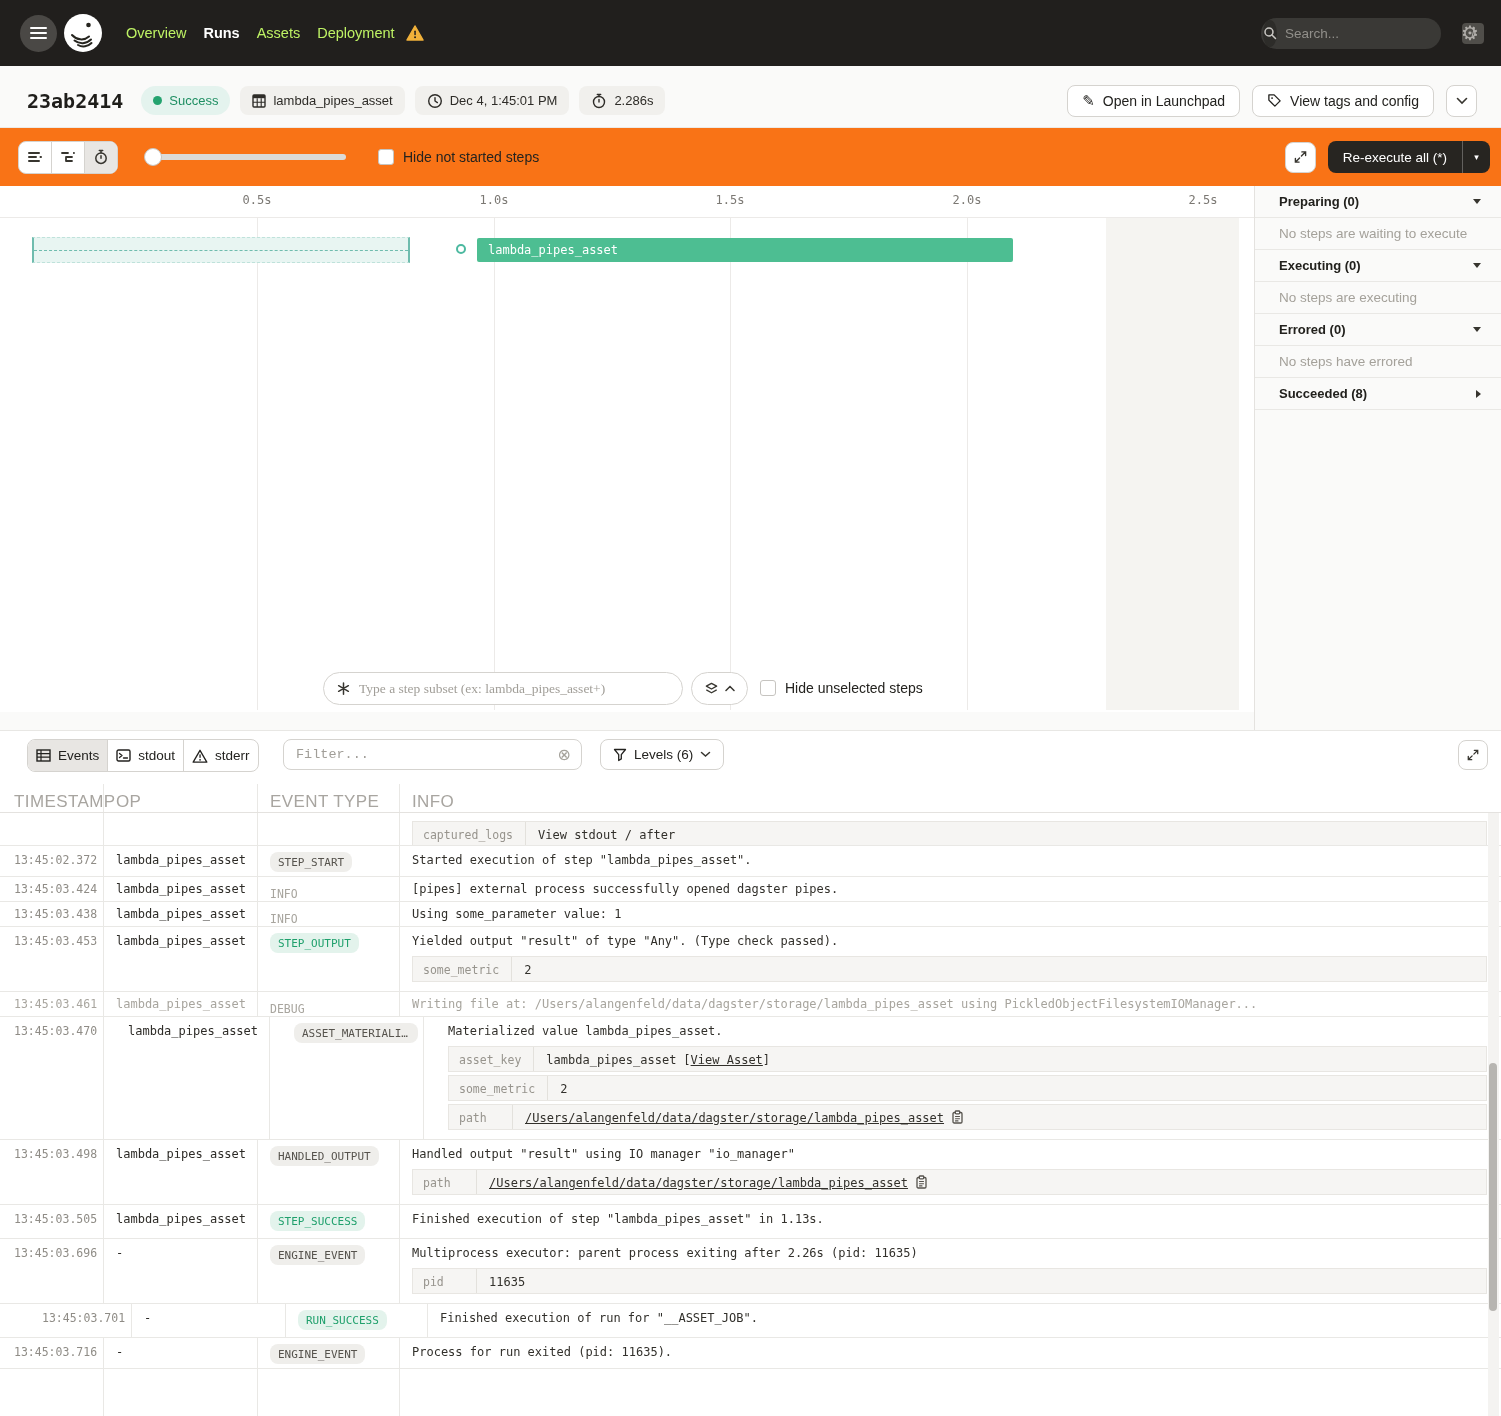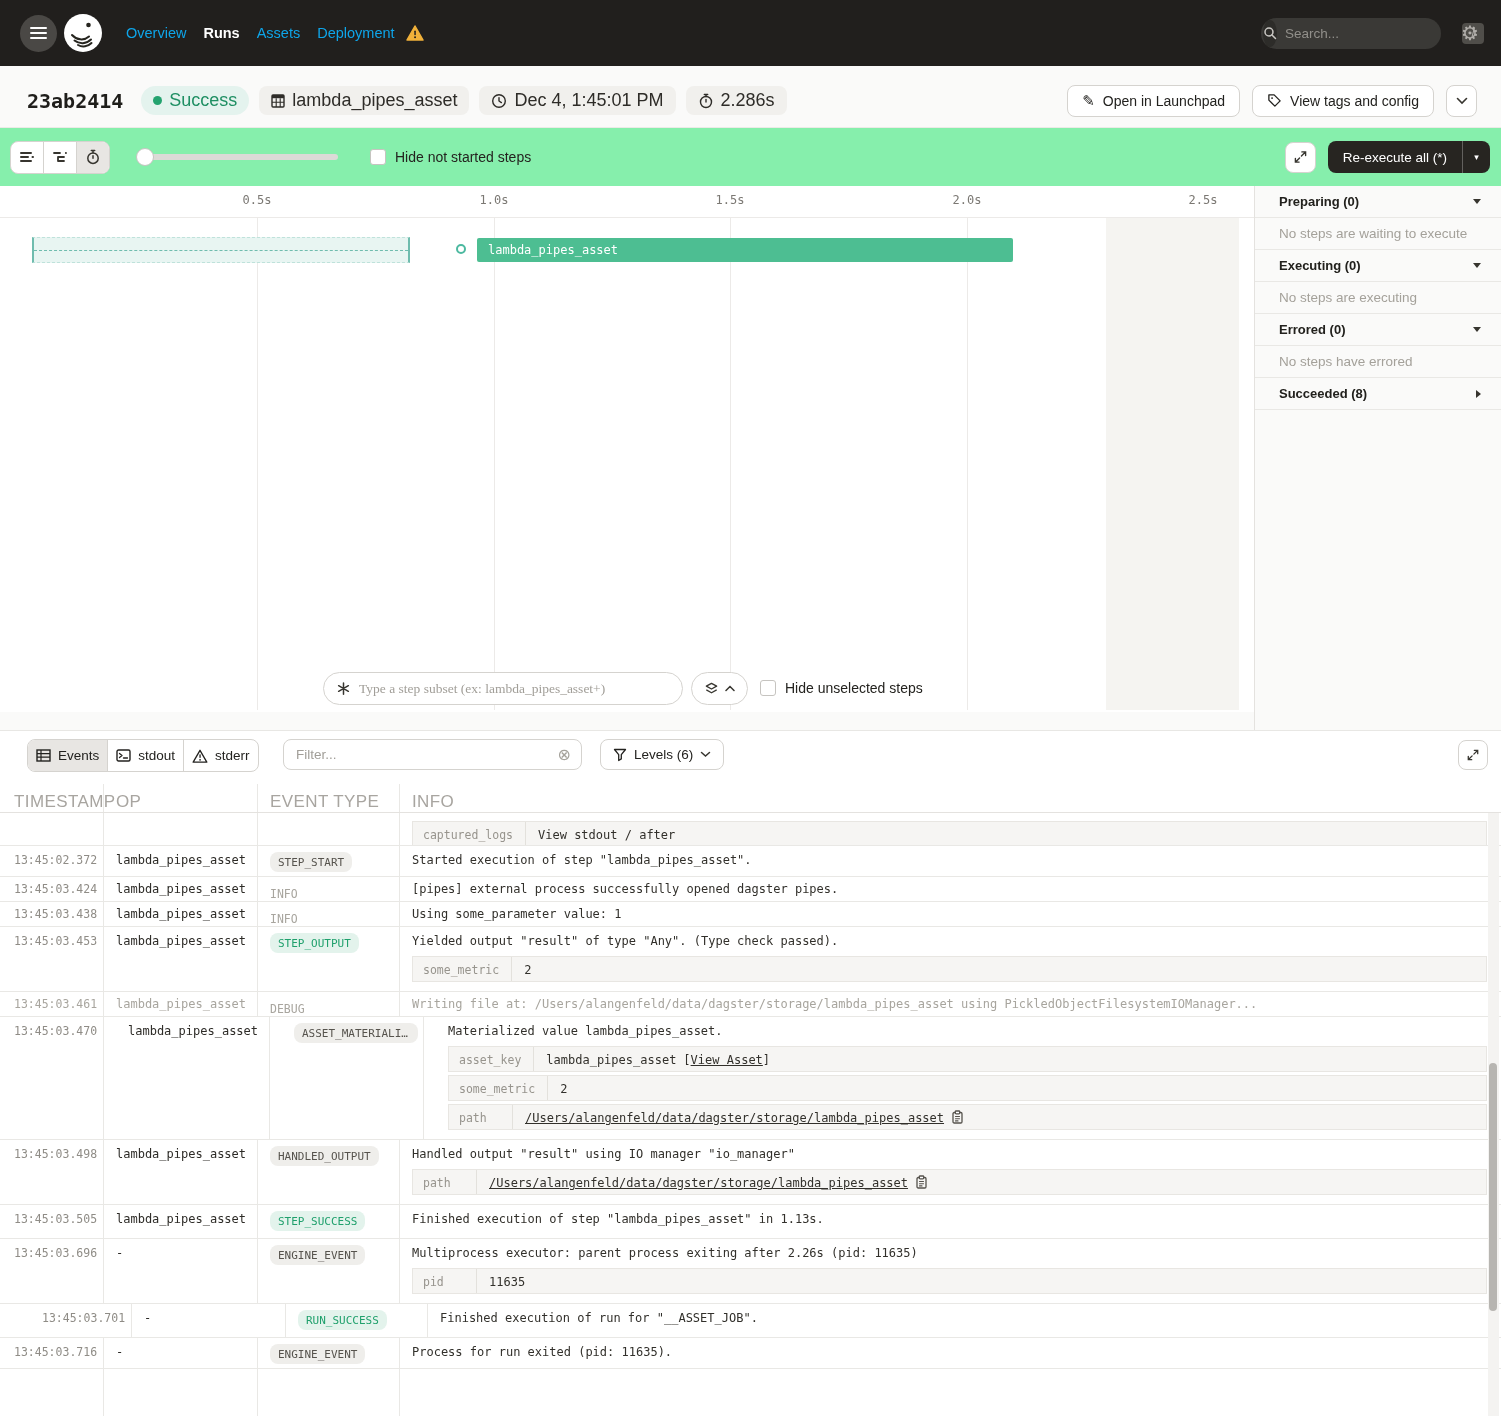--- a/index.html
+++ b/index.html
@@ -7,45 +7,45 @@
   body { font-family:"Liberation Sans", sans-serif; color:#23221f; }
   .mono { font-family:"DejaVu Sans Mono", monospace; }
   #app { position:relative; width:1501px; height:1416px; overflow:hidden; background:#fafaf9; }
 
   
   .topnav { position:absolute; left:0; top:0; width:1501px; height:66px; background:#211f1d; display:flex; align-items:center; padding:0 22px 0 20px; }
   .hamburger { width:37px; height:37px; border-radius:50%; background:#4a4845; display:flex; flex-direction:column; justify-content:center; align-items:center; gap:3px; cursor:pointer; }
   .hamburger span { width:17px; height:2px; background:#fff; border-radius:1px; }
   .logo { width:38px; height:38px; margin-left:7px; }
   .navlinks { display:flex; align-items:center; gap:17px; margin-left:24px; }
-  .navlink { font-size:14.5px; color:#0ea5e9; cursor:pointer; }
+  .navlink { font-size:14.5px; color:#bef264; cursor:pointer; }
   .navlink.active { color:#ffffff; font-weight:bold; }
   .navwarn { display:inline-flex; margin-left:-6px; }
   .navspacer { flex:1; }
   .searchpill { width:180px; height:31px; background:#3a3936; border-radius:16px; display:flex; align-items:center; padding:2px; }
   .searchpill .mag { width:27px; height:27px; border-radius:50%; background:#2d2c29; display:flex; align-items:center; justify-content:center; }
   .searchpill input { flex:1; background:transparent; border:0; outline:none; color:#d6d4d0; font-size:13.5px; margin-left:8px; font-family:"Liberation Sans",sans-serif; }
   .searchpill input::placeholder { color:#918f8a; }
   .slashkey { min-width:22px; height:21px; background:#504e4a; border-radius:4px; color:#b8b6b2; font-size:12px; display:flex; align-items:center; justify-content:center; margin-right:5px; }
   .gear { margin-left:20px; font-size:20px; color:#b1aeaa; cursor:pointer; line-height:1; }
 
   
   .runheader { position:absolute; left:0; top:66px; width:1501px; height:62px; background:#fafaf9; border-bottom:1px solid #eceae7; display:flex; align-items:center; padding:8px 24px 0 27px; }
   .runid { font-size:20px; font-weight:bold; color:#1f1e1b; margin-right:18px; }
-  .pill { height:29px; display:flex; align-items:center; gap:7px; padding:0 12px; border-radius:8px; background:#f1f0ed; font-size:18px; color:#2e2c28; margin-right:10px; }
+  .pill { height:29px; display:flex; align-items:center; gap:7px; padding:0 12px; border-radius:8px; background:#f1f0ed; font-size:13px; color:#2e2c28; margin-right:10px; }
   .pill.success { background:#e4f3ee; color:#1f8f63; border-radius:15px; }
   .dot { width:9px; height:9px; border-radius:50%; background:#24a36f; }
   .hspacer { flex:1; }
   .btn { height:32px; display:inline-flex; align-items:center; gap:8px; padding:0 14px; background:#fff; border:1px solid #d5d3cf; border-radius:8px; font-size:14px; color:#23221f; cursor:pointer; white-space:nowrap; }
   .btn + .btn { margin-left:12px; }
   .btn.iconbtn { padding:0 8px; }
   .pencil { font-size:15px; line-height:1; }
 
   
-  .toolbar { position:absolute; left:0; top:128px; width:1501px; height:58px; background:#86efac; display:flex; align-items:center; padding:0 11px 0 10px; }
+  .toolbar { position:absolute; left:0; top:128px; width:1501px; height:58px; background:#f97316; display:flex; align-items:center; padding:0 11px 0 18px; }
   .seg { display:inline-flex; border:1px solid #d5d3cf; border-radius:8px; background:#fff; overflow:hidden; }
   .seg .cell { height:31px; display:flex; align-items:center; justify-content:center; gap:7px; padding:0 8px; min-width:31px; cursor:pointer; font-size:13.5px; color:#23221f; }
   .seg .cell + .cell { border-left:1px solid #d5d3cf; }
   .seg .cell.active { background:#e8e6e3; }
   .slider { position:relative; width:200px; height:6px; background:#dcdad7; border-radius:3px; margin-left:28px; }
   .slider .thumb { position:absolute; left:-2px; top:-6px; width:18px; height:18px; border-radius:50%; background:#fff; border:1.5px solid #c6c4c0; cursor:pointer; }
   .cb { width:16px; height:16px; border:1.5px solid #c6c4c0; border-radius:3px; background:#fff; cursor:pointer; flex:none; }
   .cblabel { font-size:14px; color:#24231f; margin-left:9px; }
   .hide-not-started { display:flex; align-items:center; margin-left:32px; }
   .reexec { height:32px; display:inline-flex; align-items:stretch; background:#272521; border-radius:8px; color:#fff; overflow:hidden; margin-left:12px; cursor:pointer; }
@@ -77,21 +77,21 @@
   .siderow { height:32px; display:flex; align-items:center; padding:0 20px 0 24px; border-bottom:1px solid #e9e8e5; }
   .siderow .t { flex:1; font-size:13px; font-weight:bold; color:#22211d; }
   .siderow.body { color:#a4a19a; font-size:13.5px; font-weight:normal; }
   .tri-down { width:0; height:0; border-left:4.5px solid transparent; border-right:4.5px solid transparent; border-top:5.5px solid #37352f; }
   .tri-right { width:0; height:0; border-top:4.5px solid transparent; border-bottom:4.5px solid transparent; border-left:5.5px solid #37352f; }
 
   
   .logpanel { position:absolute; left:0; top:730px; width:1501px; height:686px; background:#fff; border-top:1px solid #e8e7e4; }
   .logtabs { position:absolute; left:27px; top:8px; display:flex; align-items:center; }
   .filterinput { position:absolute; left:283px; top:8px; width:299px; height:31px; border:1px solid #d5d3cf; border-radius:8px; background:#fff; display:flex; align-items:center; padding:0 10px 0 12px; }
-  .filterinput input { flex:1; border:0; outline:none; font-size:13.5px; background:transparent; color:#33312c; font-family:Liberation Sans, sans-serif; }
+  .filterinput input { flex:1; border:0; outline:none; font-size:13.5px; background:transparent; color:#33312c; font-family:Liberation Mono, monospace; }
   .filterinput input::placeholder { color:#a19e98; }
   .clearx { color:#a5a29b; font-size:16px; cursor:pointer; line-height:1; }
   .levelsbtn { position:absolute; left:600px; top:8px; height:31px; display:inline-flex; align-items:center; gap:7px; padding:0 12px; border:1px solid #d5d3cf; border-radius:8px; background:#fff; font-size:13.5px; cursor:pointer; }
   .logexpand { position:absolute; left:1458px; top:9px; }
 
   .loghead { position:absolute; left:0; top:53px; width:1501px; height:29px; display:grid; grid-template-columns:104px 154px 142px 1fr; border-bottom:1px solid #e4e2df; }
   .loghead .hc { padding:8px 10px 0 12px; font-size:17px; letter-spacing:.4px; color:#a8a5a0; border-right:1px solid #e9e8e5; }
   .loghead .hc:first-child { padding-left:14px; }
   .loghead .hc:last-child { border-right:0; }
   #logrows { position:absolute; left:0; top:82px; width:1501px; }

